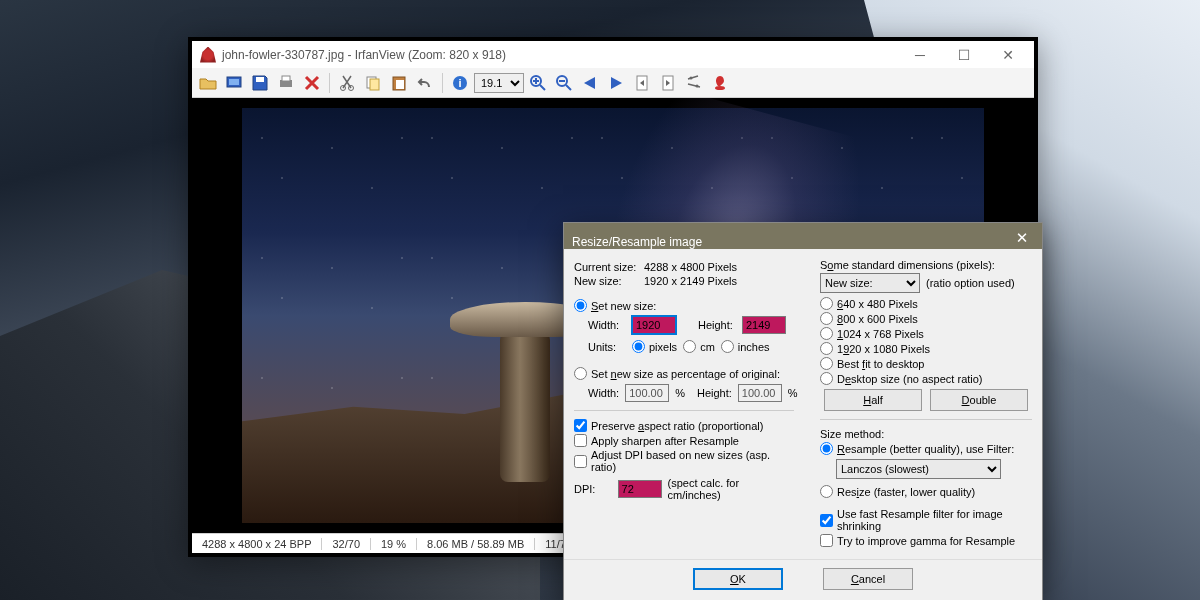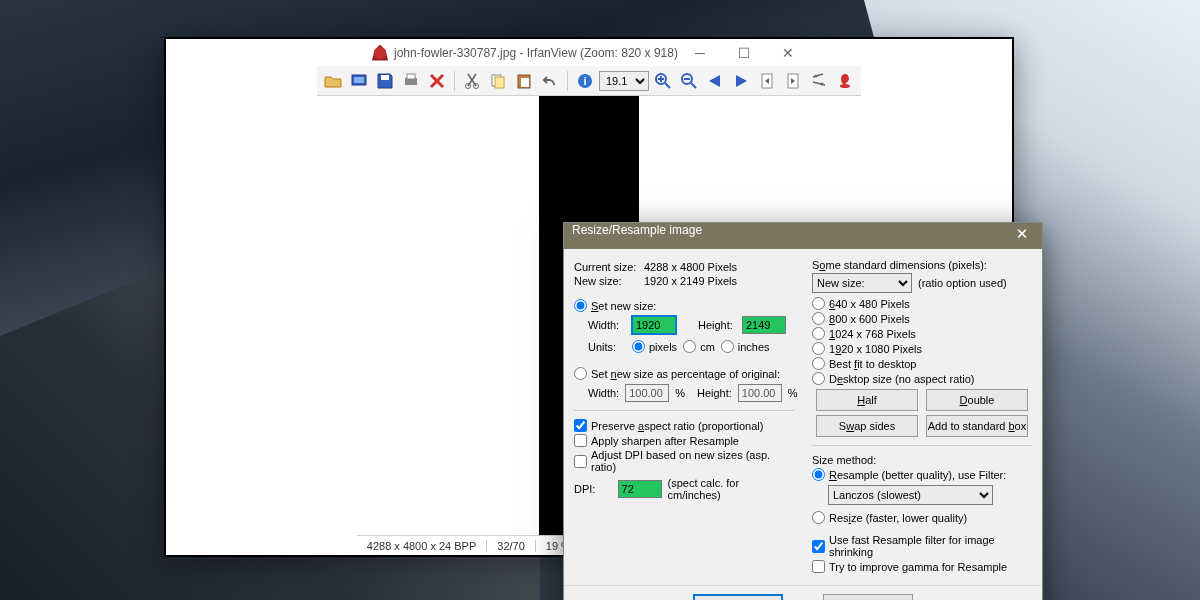--- a/index.html
+++ b/index.html
@@ -1,21 +1,21 @@
 <!DOCTYPE html>
 <html><head>
 <meta charset="utf-8">
 <style>
 * { box-sizing: border-box; margin: 0; padding: 0; }
 body { font-family: "Segoe UI", Tahoma, sans-serif; font-size: 11px; background: linear-gradient(180deg, #5a6878 0%, #4a5565 30%, #6b7684 100%); width: 1200px; height: 600px; overflow: hidden; position: relative; }
 .desktop-bg { position: absolute; inset: 0; background: linear-gradient(165deg, #2a3542 0%, #1a2330 20%, #4a5565 45%, #8a95a5 55%, #3a4350 70%, #1a2330 100%); }
 .mountain { position: absolute; right: 0; top: 0; width: 40%; height: 100%; background: linear-gradient(210deg, #e8eef5 0%, #d0dae5 25%, #6b7888 50%, #3a4556 80%); clip-path: polygon(30% 0%, 100% 0%, 100% 100%, 0% 100%, 15% 60%, 40% 30%); }
 .foreground-rock { position: absolute; left: 0; bottom: 0; width: 45%; height: 55%; background: linear-gradient(45deg, #1a2028 0%, #2a3038 40%, #4a5058 70%); clip-path: polygon(0% 20%, 30% 0%, 70% 15%, 100% 40%, 100% 100%, 0% 100%); }
 
-.app-window { position: absolute; left: 164px; top: 37px; width: 850px; height: 520px; background: #fff; border: 2px solid #000000; box-shadow: 0 6px 30px rgba(0,0,0,0.4); display: flex; flex-direction: column; align-items: center; }
+.app-window { position: absolute; left: 188px; top: 37px; width: 850px; height: 520px; background: #fff; border: 4px solid #000000; box-shadow: 0 6px 30px rgba(0,0,0,0.4); display: flex; flex-direction: column; }
 .titlebar { height: 27px; background: #fff; display: flex; align-items: center; padding: 0 4px 0 8px; }
 .app-icon { width: 16px; height: 16px; background: radial-gradient(circle, #c83030 40%, #8f2020 70%); margin-right: 6px; clip-path: polygon(50% 0%, 85% 35%, 100% 100%, 0% 100%, 15% 35%); }
 .title-text { color: #555; font-size: 12px; flex: 1; }
 .window-controls { display: flex; }
 .win-ctrl { width: 44px; height: 27px; display: flex; align-items: center; justify-content: center; color: #666; font-size: 14px; cursor: pointer; }
 
 .menubar { height: 22px; display: flex; align-items: center; padding: 0 4px; border-bottom: 1px solid #e0e0e0; }
 .menu-item { padding: 2px 8px; cursor: pointer; color: #000; }
 
 .toolbar { height: 30px; display: flex; align-items: center; padding: 2px 4px; gap: 2px; border-bottom: 1px solid #d0d0d0; background: #f4f4f4; }
@@ -31,33 +31,33 @@
 .hoodoo { position: absolute; left: 30%; bottom: 10%; width: 120px; height: 180px; }
 .hoodoo-cap { position: absolute; top: 0; left: -15px; width: 150px; height: 35px; background: linear-gradient(180deg, #c8b8a0 0%, #6a5a48 100%); border-radius: 50% 50% 30% 30%; }
 .hoodoo-stem { position: absolute; top: 30px; left: 35px; width: 50px; height: 150px; background: linear-gradient(90deg, #4a3a2a 0%, #8a7860 40%, #3a2a1a 100%); border-radius: 8px; }
 .terrain { position: absolute; bottom: 0; left: 0; right: 0; height: 35%; background: linear-gradient(180deg, #5a4838 0%, #2a1a10 100%); clip-path: polygon(0% 30%, 15% 20%, 30% 25%, 45% 10%, 60% 20%, 80% 5%, 100% 15%, 100% 100%, 0% 100%); }
 
 .statusbar { height: 20px; background: #fff; border-top: 1px solid #d0d0d0; display: flex; align-items: center; font-size: 11px; color: #333; }
 .status-cell { padding: 0 10px; border-right: 1px solid #ccc; }
 
 
 .dialog { position: absolute; left: 563px; top: 222px; width: 480px; background: #f0f0f0; border: 1px solid #888; box-shadow: 0 8px 30px rgba(0,0,0,0.5); }
-.dialog-titlebar { height: 26px; background: #7a7660; color: #fff; display: flex; align-items: flex-start; padding: 0 8px; font-size: 12px; }
+.dialog-titlebar { height: 26px; background: #7a7660; color: #fff; display: flex; align-items: flex-end; padding: 0 8px; font-size: 12px; }
 .dialog-title { flex: 1; }
 .dialog-close { width: 24px; height: 22px; display: flex; align-items: center; justify-content: center; cursor: pointer; font-size: 15px; }
-.dialog-body { padding: 10px 10px 4px 10px; display: flex; gap: 18px; }
+.dialog-body { padding: 10px 10px 4px 10px; display: flex; gap: 26px; }
 .col-left { width: 220px; }
 .col-right { flex: 1; }
 .info-row { display: flex; margin: 2px 0; }
 .info-row .lbl { width: 70px; }
 label.radio, label.check { display: flex; align-items: center; gap: 4px; margin: 2px 0; cursor: pointer; }
 input[type=radio], input[type=checkbox] { margin: 0; }
 .field-row { display: flex; align-items: center; gap: 6px; margin: 4px 0 4px 14px; }
 .field-row .flabel { width: 38px; }
-.txt-input { width: 44px; height: 18px; border: 1px solid #7a7a7a; font-size: 11px; padding: 0 3px; background: #22c55e; }
+.txt-input { width: 44px; height: 18px; border: 1px solid #7a7a7a; font-size: 11px; padding: 0 3px; background: #be185d; }
 .txt-input.focused { border: 1px solid #0078d7; outline: 1px solid #0078d7; }
 .sel { height: 20px; border: 1px solid #7a7a7a; font-size: 11px; background: #eaeaea; }
 .btn-row { display: flex; gap: 8px; margin: 4px 4px; }
 .std-btn { flex: 1; height: 22px; border: 1px solid #999; background: #e8e8e8; font-size: 11px; cursor: pointer; }
 .std-btn.default { border: 2px solid #0078d7; }
 .hr { height: 1px; background: #ccc; margin: 8px 0; }
 .dialog-buttons { display: flex; justify-content: center; gap: 40px; padding: 8px 0 12px 0; border-top: 1px solid #ddd; margin-top: 6px; }
 .dialog-buttons .std-btn { width: 90px; flex: 0 0 auto; }
 u { text-decoration: underline; }
 .group-label { display: block; margin-bottom: 2px; }
@@ -317,24 +317,20 @@
           <span>Best <u>f</u>it to desktop</span>
         </label>
       <label class="radio">
           <input type="radio" name="std" style="">
           <span>D<u>e</u>sktop size (no aspect ratio)</span>
         </label>
       <div class="btn-row">
         <button class="std-btn"><u>H</u>alf</button>
         <button class="std-btn"><u>D</u>ouble</button>
       </div>
-      <div class="btn-row">
-        <button class="std-btn">S<u>w</u>ap sides</button>
-        <button class="std-btn">Add to standard <u>b</u>ox</button>
-      </div>
       <div class="hr"></div>
       <span class="group-label">Size method:</span>
       <label class="radio">
           <input type="radio" name="method" checked="" style="">
           <span><u>R</u>esample (better quality), use Filter:</span>
         </label>
       <select class="sel" style="width:165px;margin:2px 0 4px 16px"><option>Lanczos (slowest)</option></select>
       <label class="radio">
           <input type="radio" name="method" style="">
           <span>Res<u>i</u>ze (faster, lower quality)</span>

